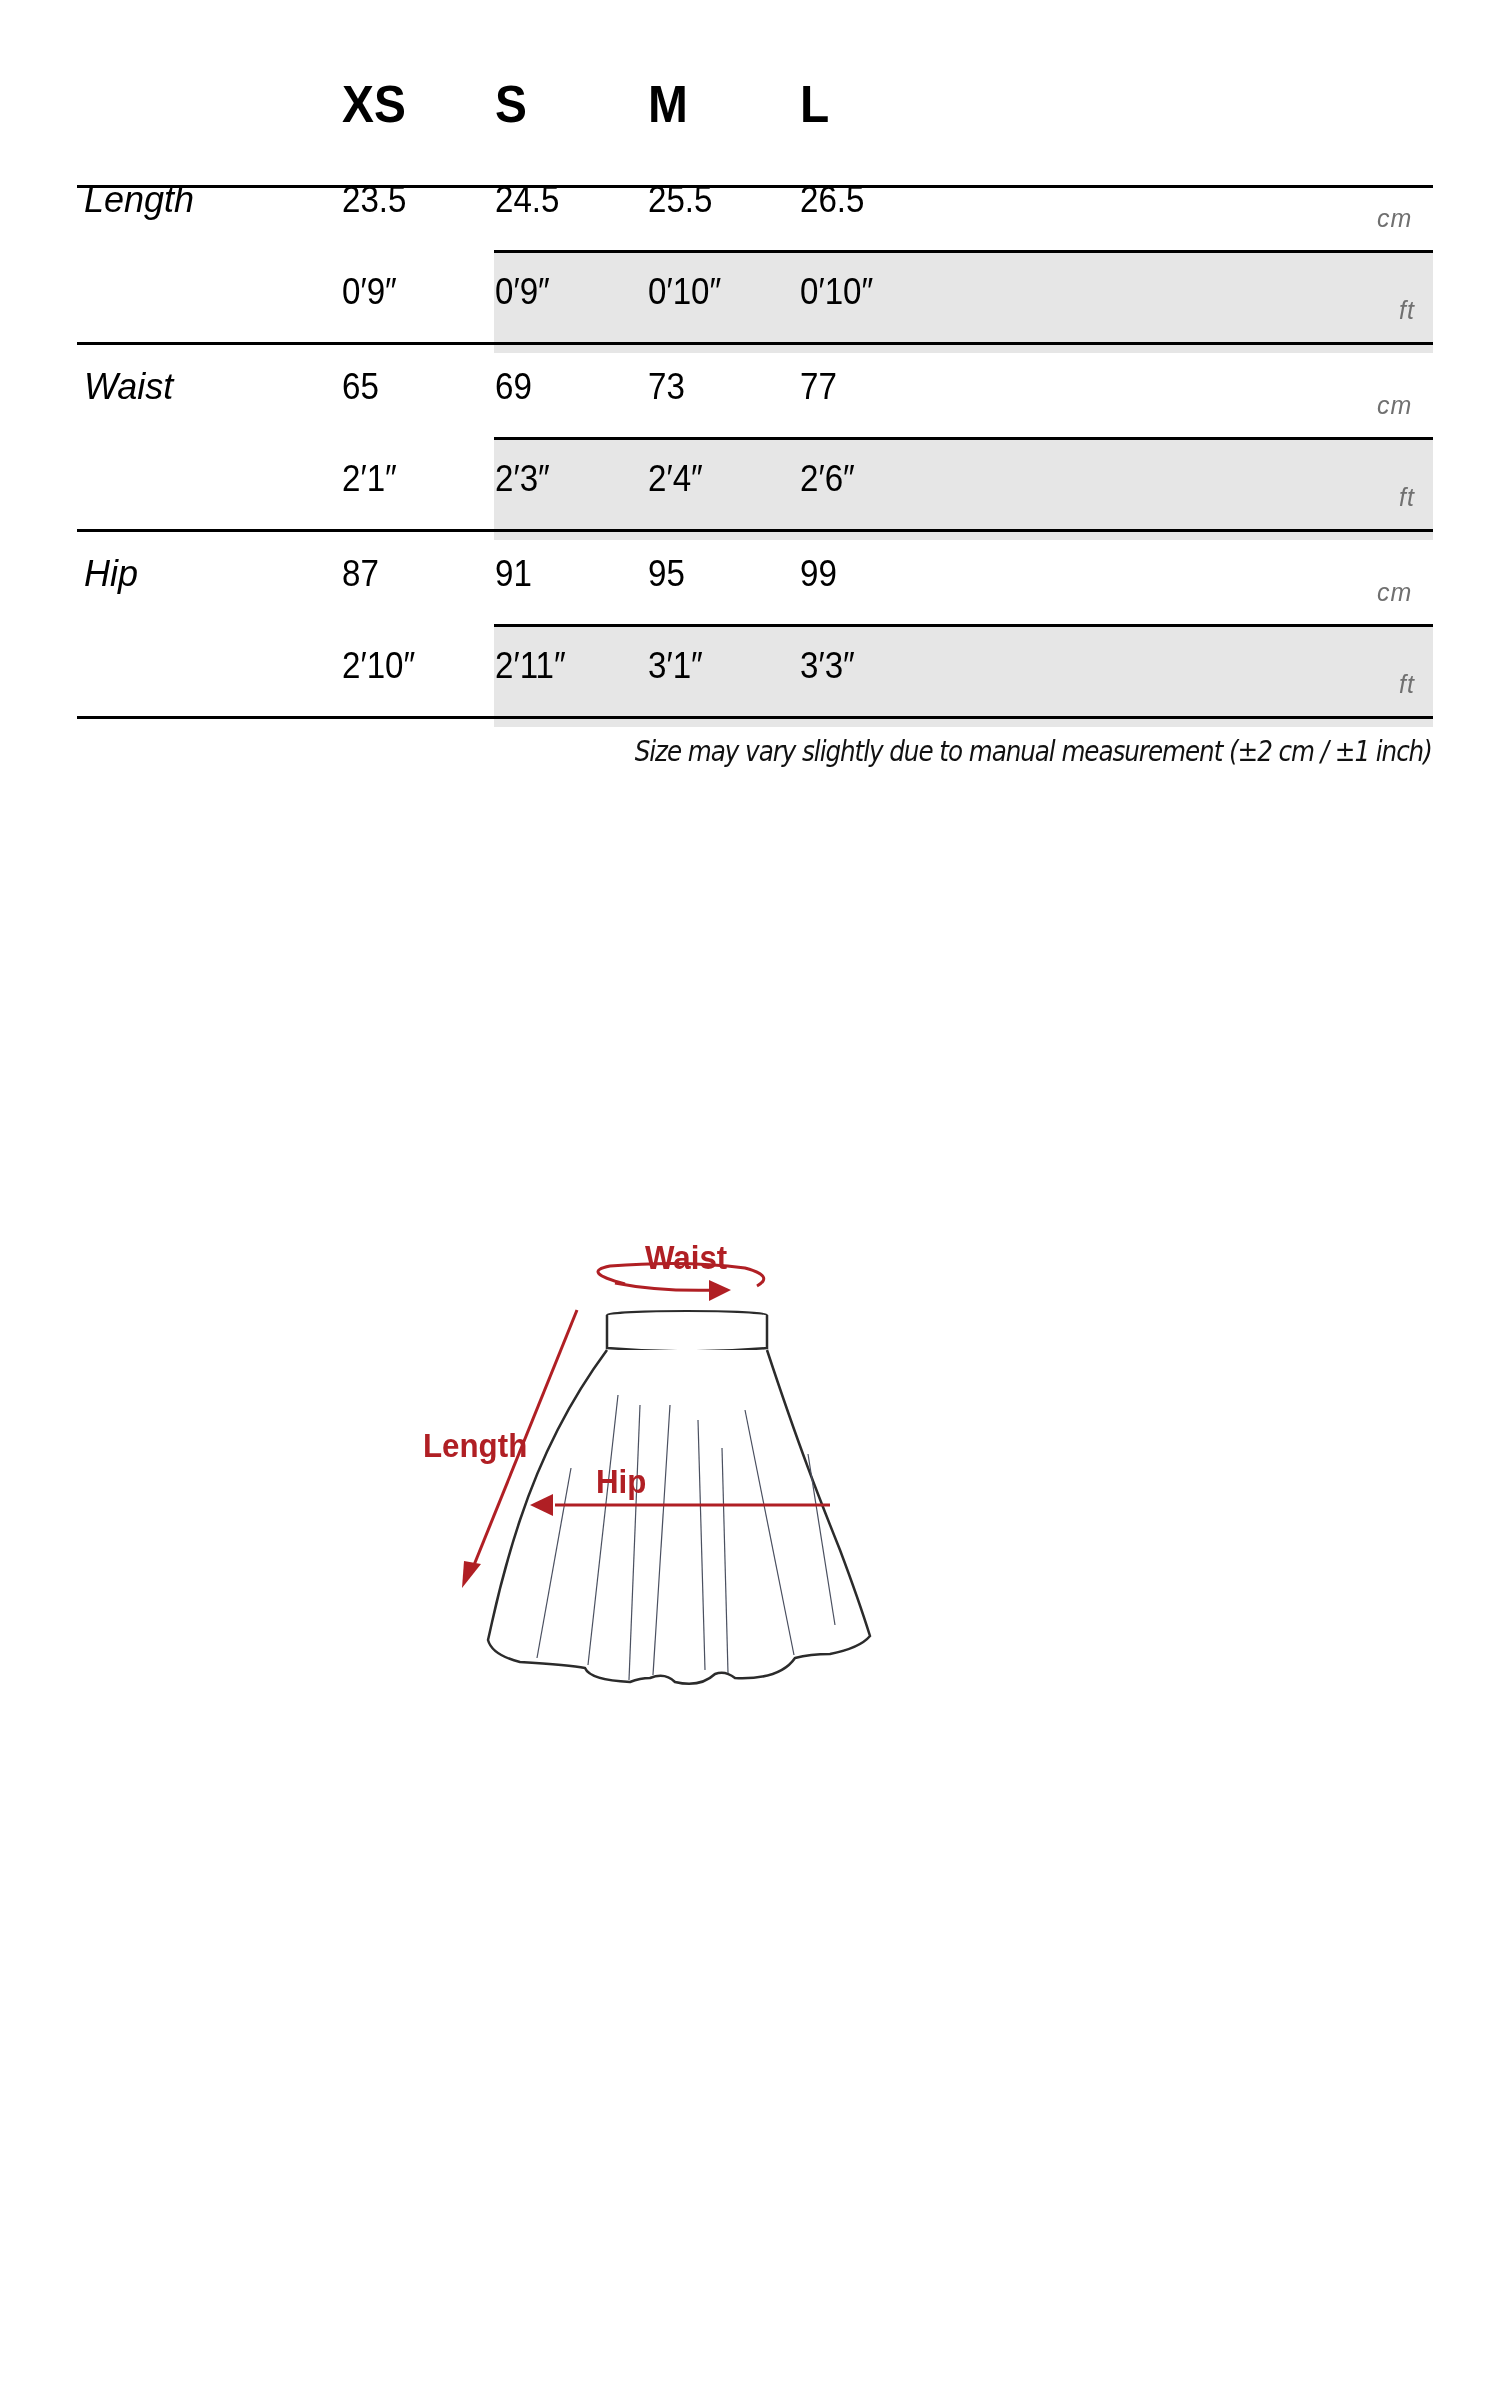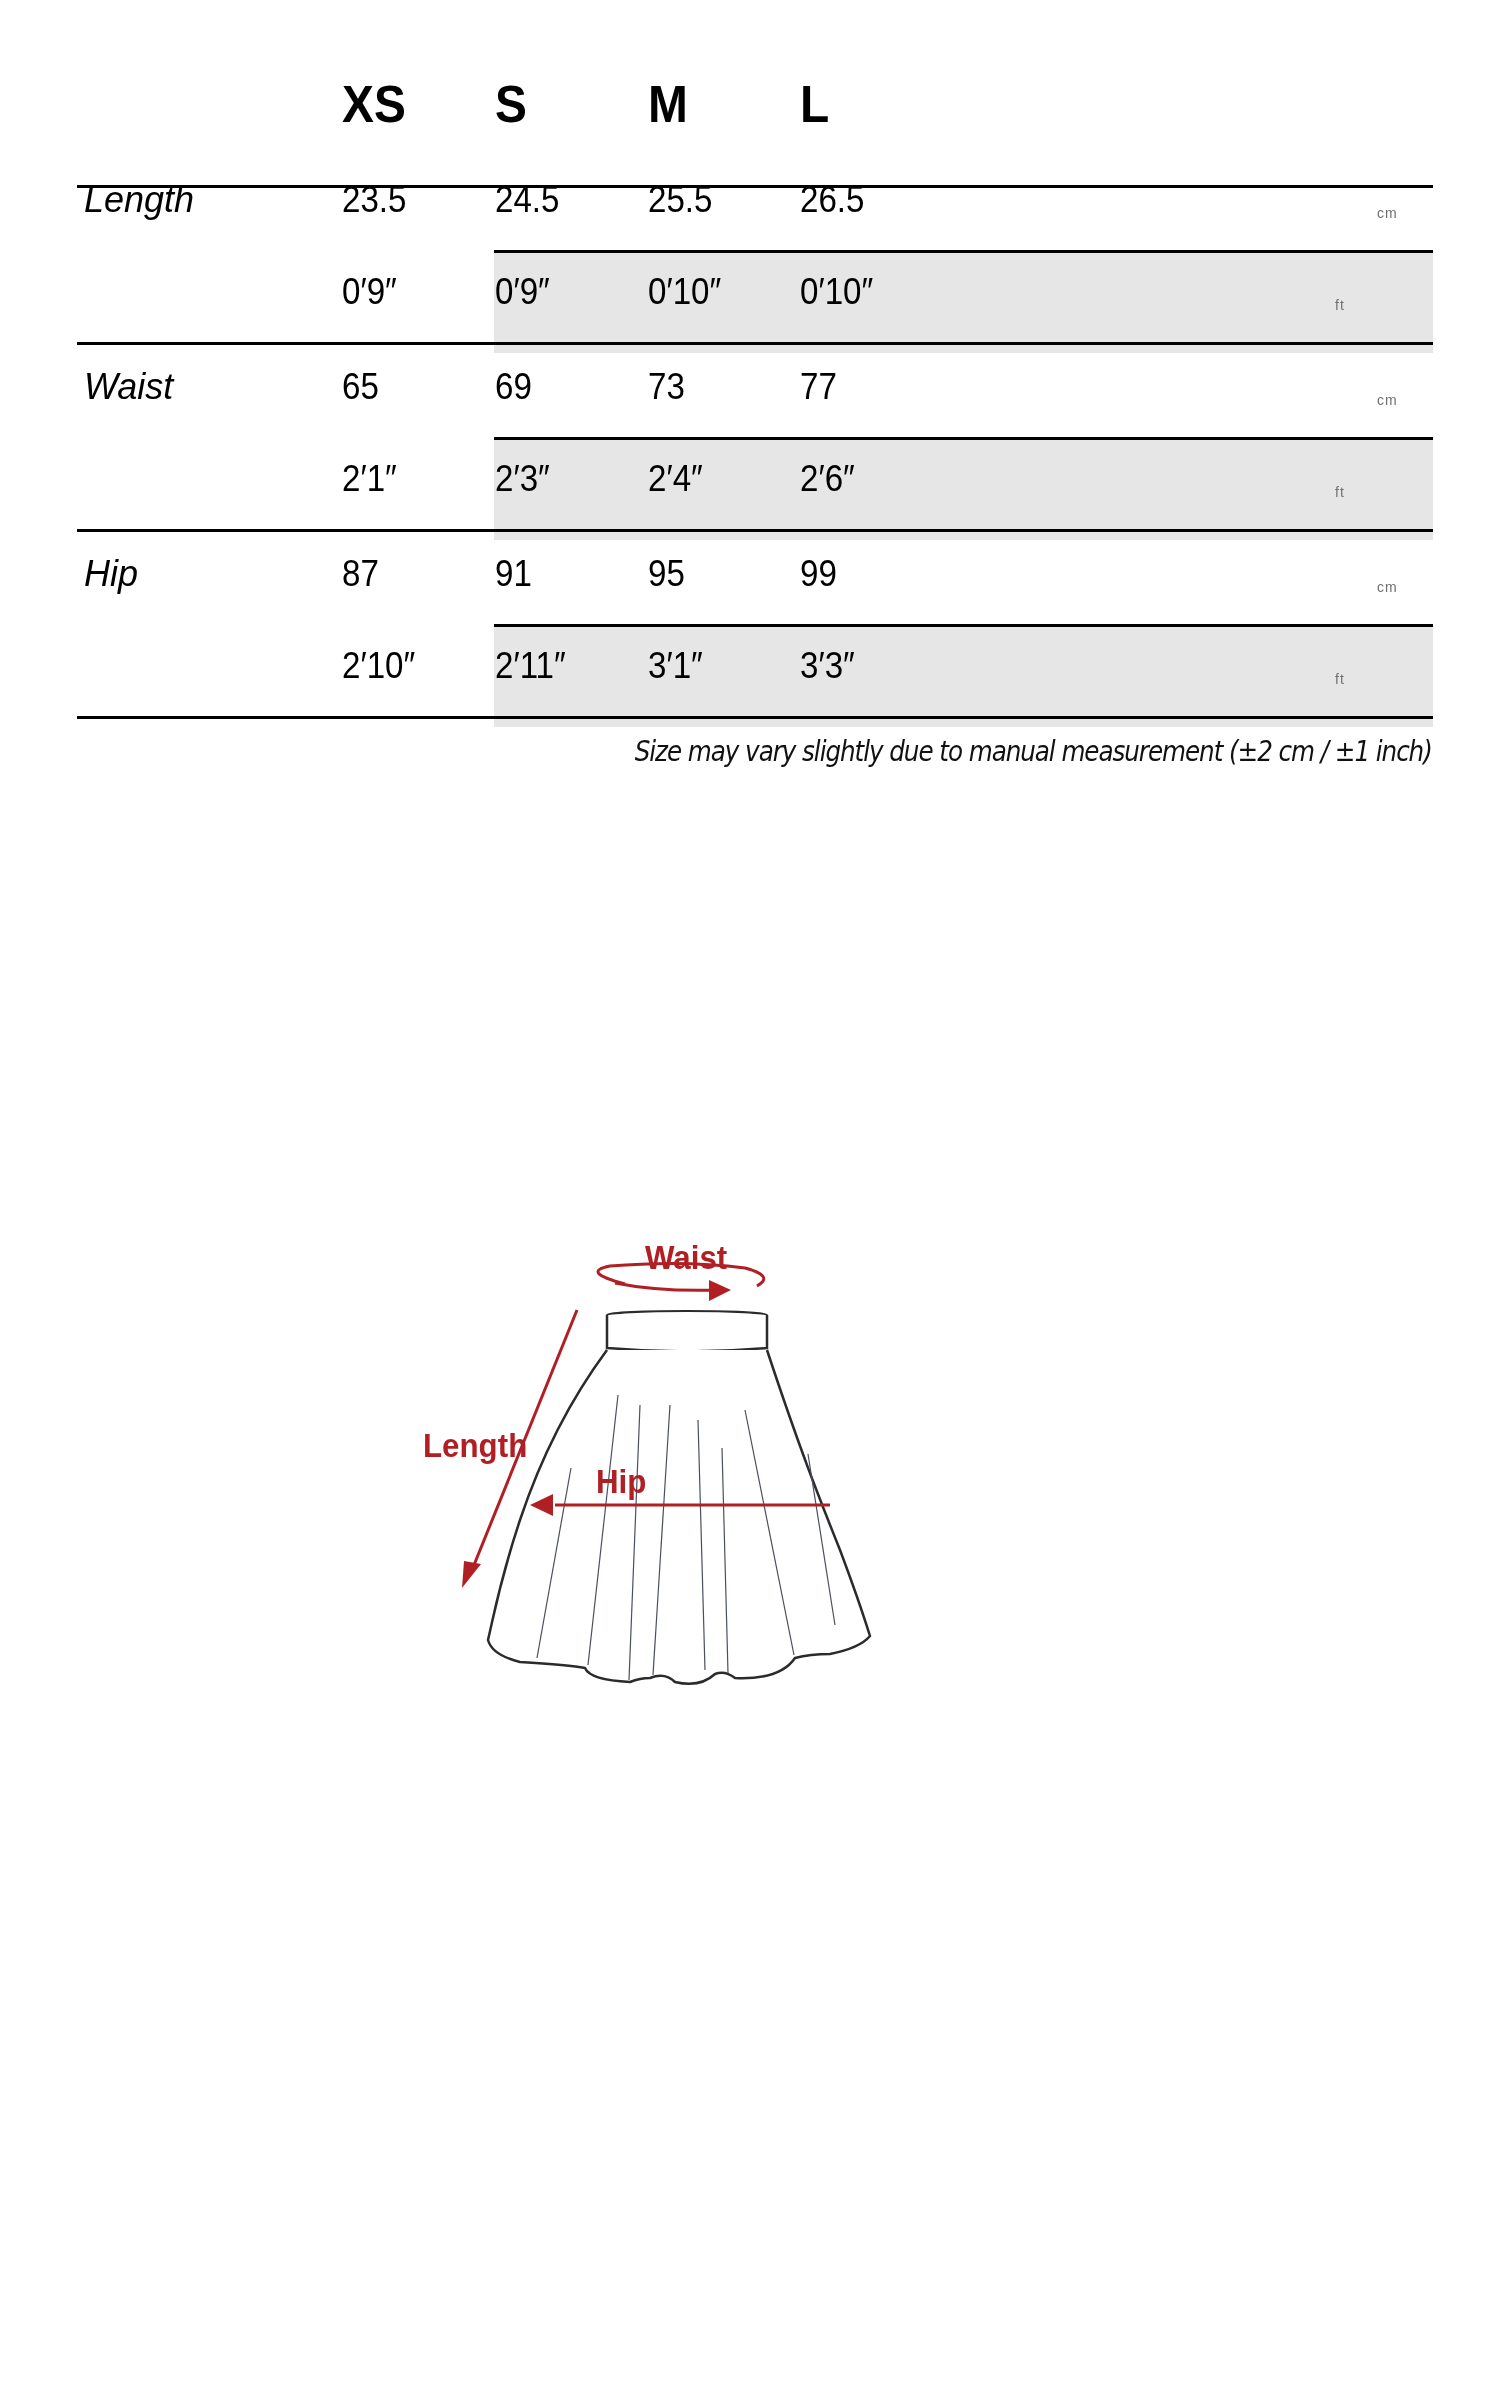--- a/index.html
+++ b/index.html
@@ -86,27 +86,28 @@
     .cell {
       position: absolute;
       top: 24px;
       font-size: 36px;
       line-height: 1;
       transform: scaleX(0.92);
       transform-origin: left top;
     }
     .unit {
       position: absolute;
-      font-size: 14px;
+      font-size: 25px;
       color: #707070;
       line-height: 1;
       letter-spacing: 1px;
+      font-style: italic;
     }
     .sub-row.cm .unit { left: 1300px; top: 48px; }
-    .sub-row.ft .unit { left: 1258px; top: 48px; }
+    .sub-row.ft .unit { left: 1322px; top: 48px; }
 
     .footnote {
       position: absolute;
       right: 68px;
       top: 738px;
       font-size: 28px;
       font-style: italic;
       line-height: 1;
       color: #111;
       font-family: "DejaVu Sans", sans-serif;

